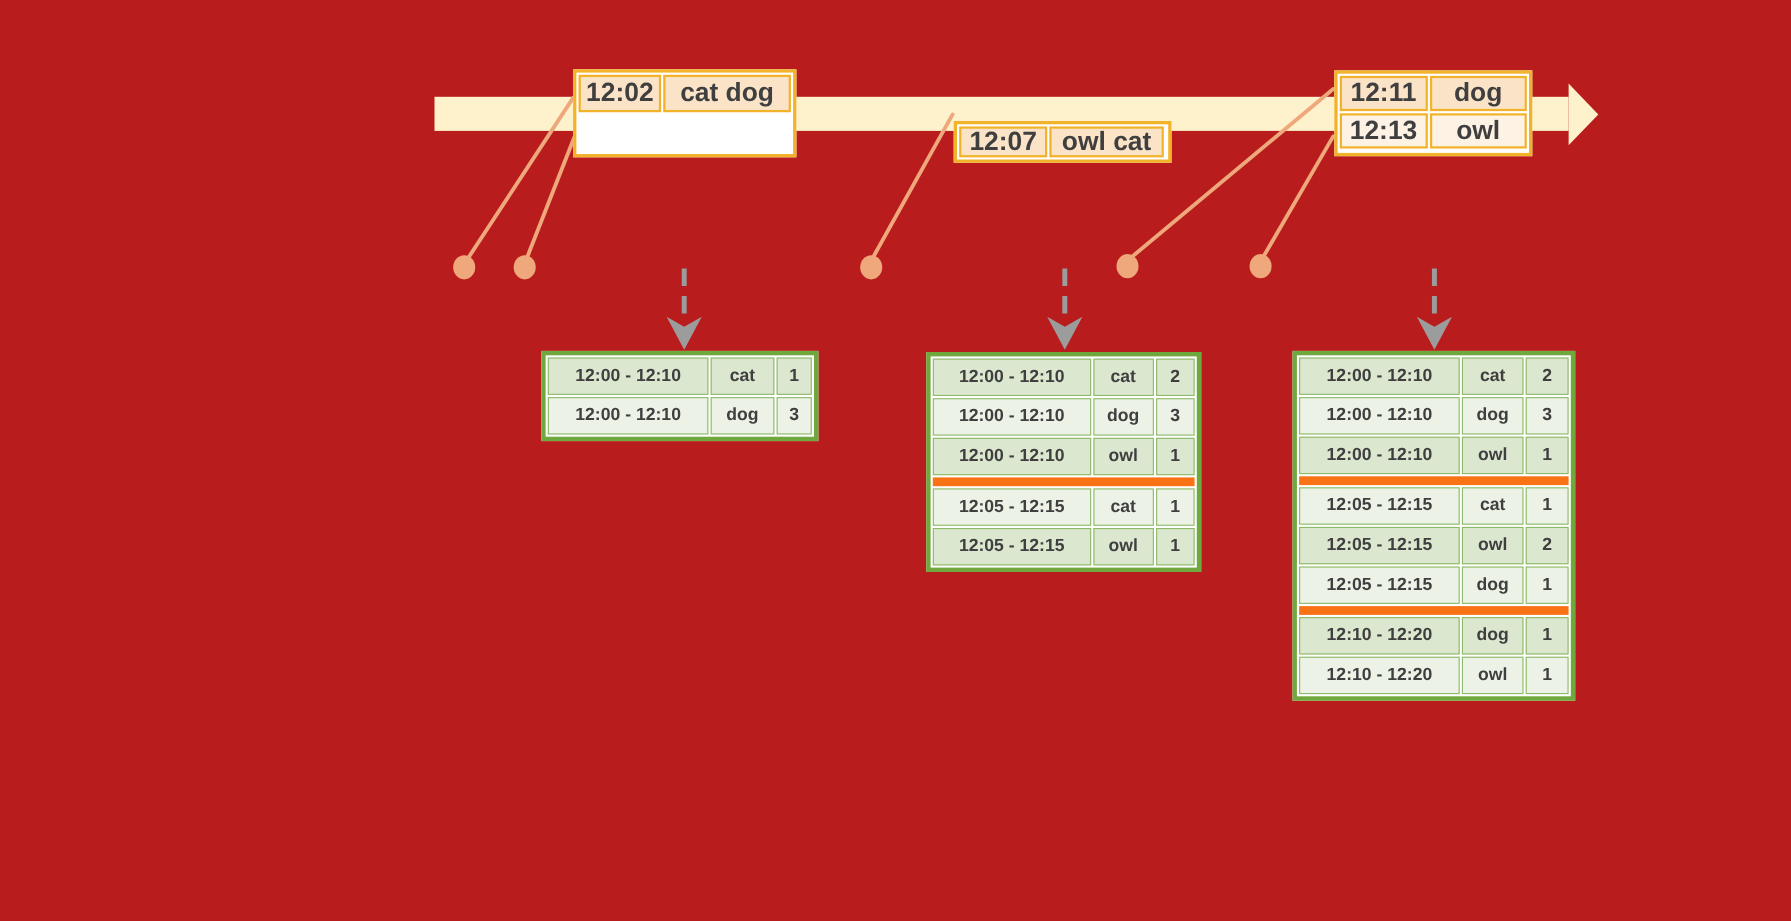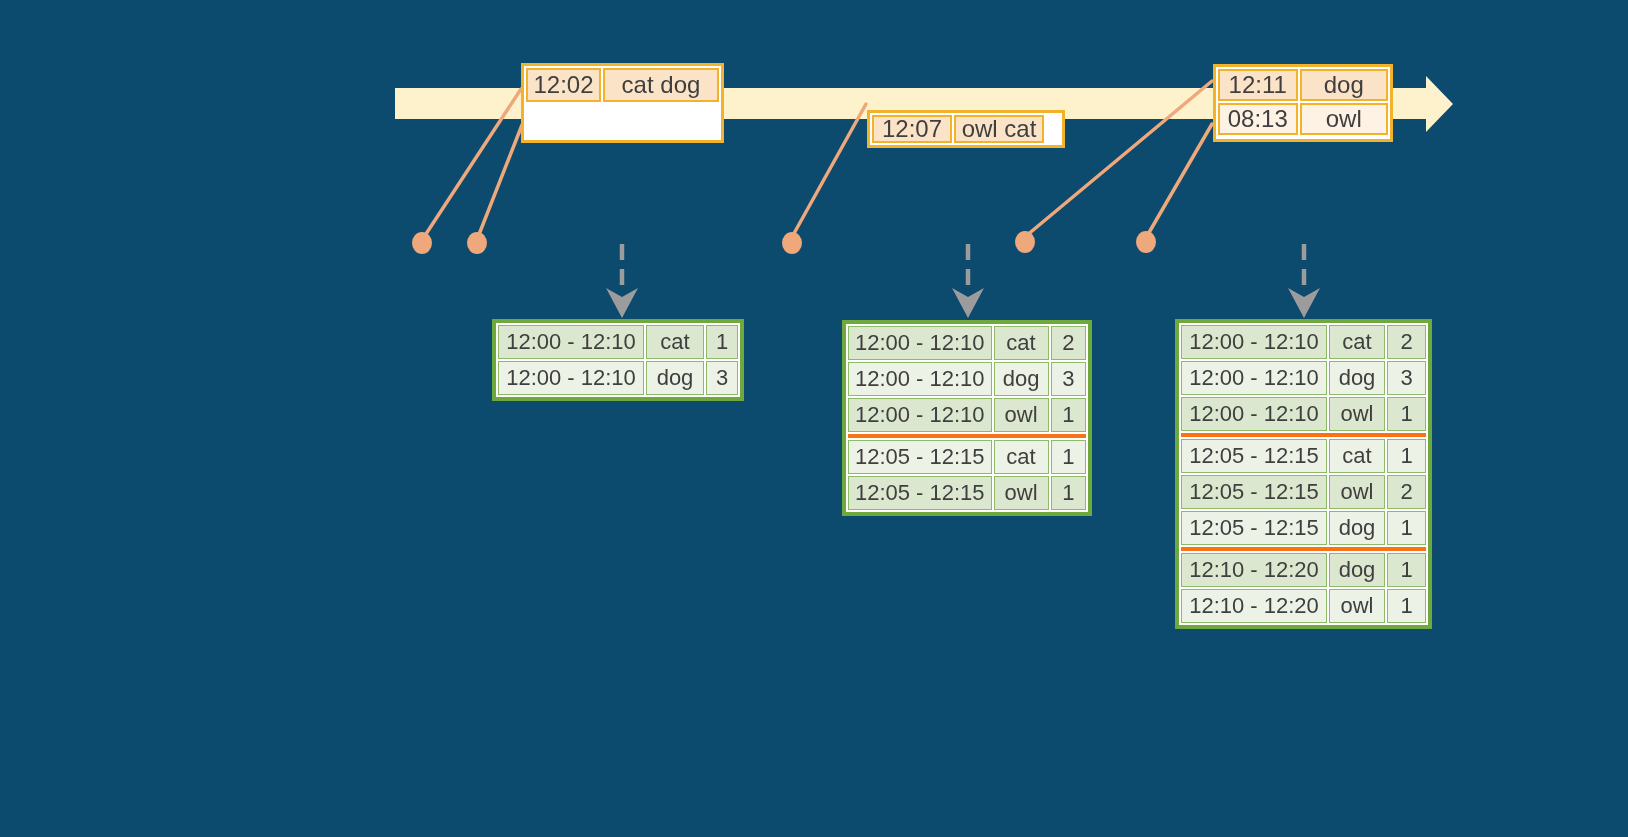--- a/index.html
+++ b/index.html
@@ -1,50 +1,50 @@
 <!DOCTYPE html>
 <html><head>
 <meta charset="utf-8">
 <style>
   html,body{margin:0;padding:0;background:#000;}
   .canvas{
-    position:relative;width:1628px;height:837px;background:#0c4a6e;overflow:hidden;
-    font-family:"Liberation Sans", sans-serif;color:#3F3F3F;
+    position:relative;width:1628px;height:837px;background:#b91c1c;overflow:hidden;
+    font-family:"Liberation Sans", sans-serif;color:#3F3F3F;font-weight:bold;
   }
   
   .timeline-band{position:absolute;left:395px;top:88px;width:1031px;height:31px;background:#FDF2CB;z-index:1;}
   .timeline-head{position:absolute;left:1426px;top:76px;width:0;height:0;z-index:1;
     border-top:28px solid transparent;border-bottom:28px solid transparent;border-left:27px solid #FDF2CB;}
   
   .overlay{position:absolute;left:0;top:0;z-index:2;pointer-events:none;}
   
   .et{position:absolute;z-index:3;background:#FFFFFF;border:3px solid #F2B32B;padding:2px;
       display:flex;flex-direction:column;gap:2px;box-sizing:border-box;}
   .erow{display:flex;gap:2px;}
   .ecell{box-sizing:border-box;border:2px solid #F2B32B;display:flex;align-items:center;justify-content:center;
          font-size:24px;line-height:1;}
   .efill-a{background:#FBE3C8;}
   .efill-b{background:#FDF2E4;}
   .et1{left:521px;top:63px;width:203px;height:80px;}
   .et1 .time{width:80px;height:34px;}
   .et1 .words{width:124px;height:34px;text-align:center;}
   .et2{left:867px;top:84px;width:198px;height:38px;margin-top:26px;}
   .et2 .time{width:80px;height:28px;}
-  .et2 .words{width:90px;height:28px;}
+  .et2 .words{width:104px;height:28px;}
   .et3{left:1213px;top:64px;width:180px;height:78px;}
   .et3 .time{width:88px;height:32px;}
   .et3 .words{width:98px;height:32px;}
   
   .rt{position:absolute;z-index:3;background:#FFFFFF;border:4px solid #6FA83C;padding:2px;
       display:flex;flex-direction:column;box-sizing:border-box;}
   .group{display:flex;flex-direction:column;gap:2px;}
-  .group + .group{border-top:4px solid #f97316;margin-top:2px;padding-top:2px;}
+  .group + .group{border-top:8px solid #f97316;margin-top:2px;padding-top:2px;}
   .rrow{display:flex;gap:2px;}
   .rcell{box-sizing:border-box;border:1px solid #8CBA66;display:flex;align-items:center;justify-content:center;
-         font-size:22px;line-height:1;height:34px;}
+         font-size:16px;line-height:1;height:34px;}
   .rfill-a{background:#DBE7CE;}
   .rfill-b{background:#EDF2E7;}
   .rt1{left:492px;top:319px;width:252px;}
   .rt1 .window{width:146px;} .rt1 .word{width:58px;} .rt1 .count{width:32px;}
   .rt2{left:842px;top:320px;width:250px;}
   .rt2 .window{width:146px;} .rt2 .word{width:56px;} .rt2 .count{width:36px;}
   .rt3{left:1175px;top:319px;width:257px;}
   .rt3 .window{width:146px;} .rt3 .word{width:56px;} .rt3 .count{width:39px;}
 </style>
 </head>
@@ -90,21 +90,21 @@
       <div class="ecell words efill-a">owl cat</div>
     </div>
   </div>
 
   <div class="et et3">
     <div class="erow">
       <div class="ecell time efill-a">12:11</div>
       <div class="ecell words efill-a">dog</div>
     </div>
     <div class="erow">
-      <div class="ecell time efill-b">08:13</div>
+      <div class="ecell time efill-b">12:13</div>
       <div class="ecell words efill-b">owl</div>
     </div>
   </div>
 
   <div class="rt rt1">
     <div class="group">
       <div class="rrow">
         <div class="rcell window rfill-a">12:00 - 12:10</div>
         <div class="rcell word rfill-a">cat</div>
         <div class="rcell count rfill-a">1</div>

